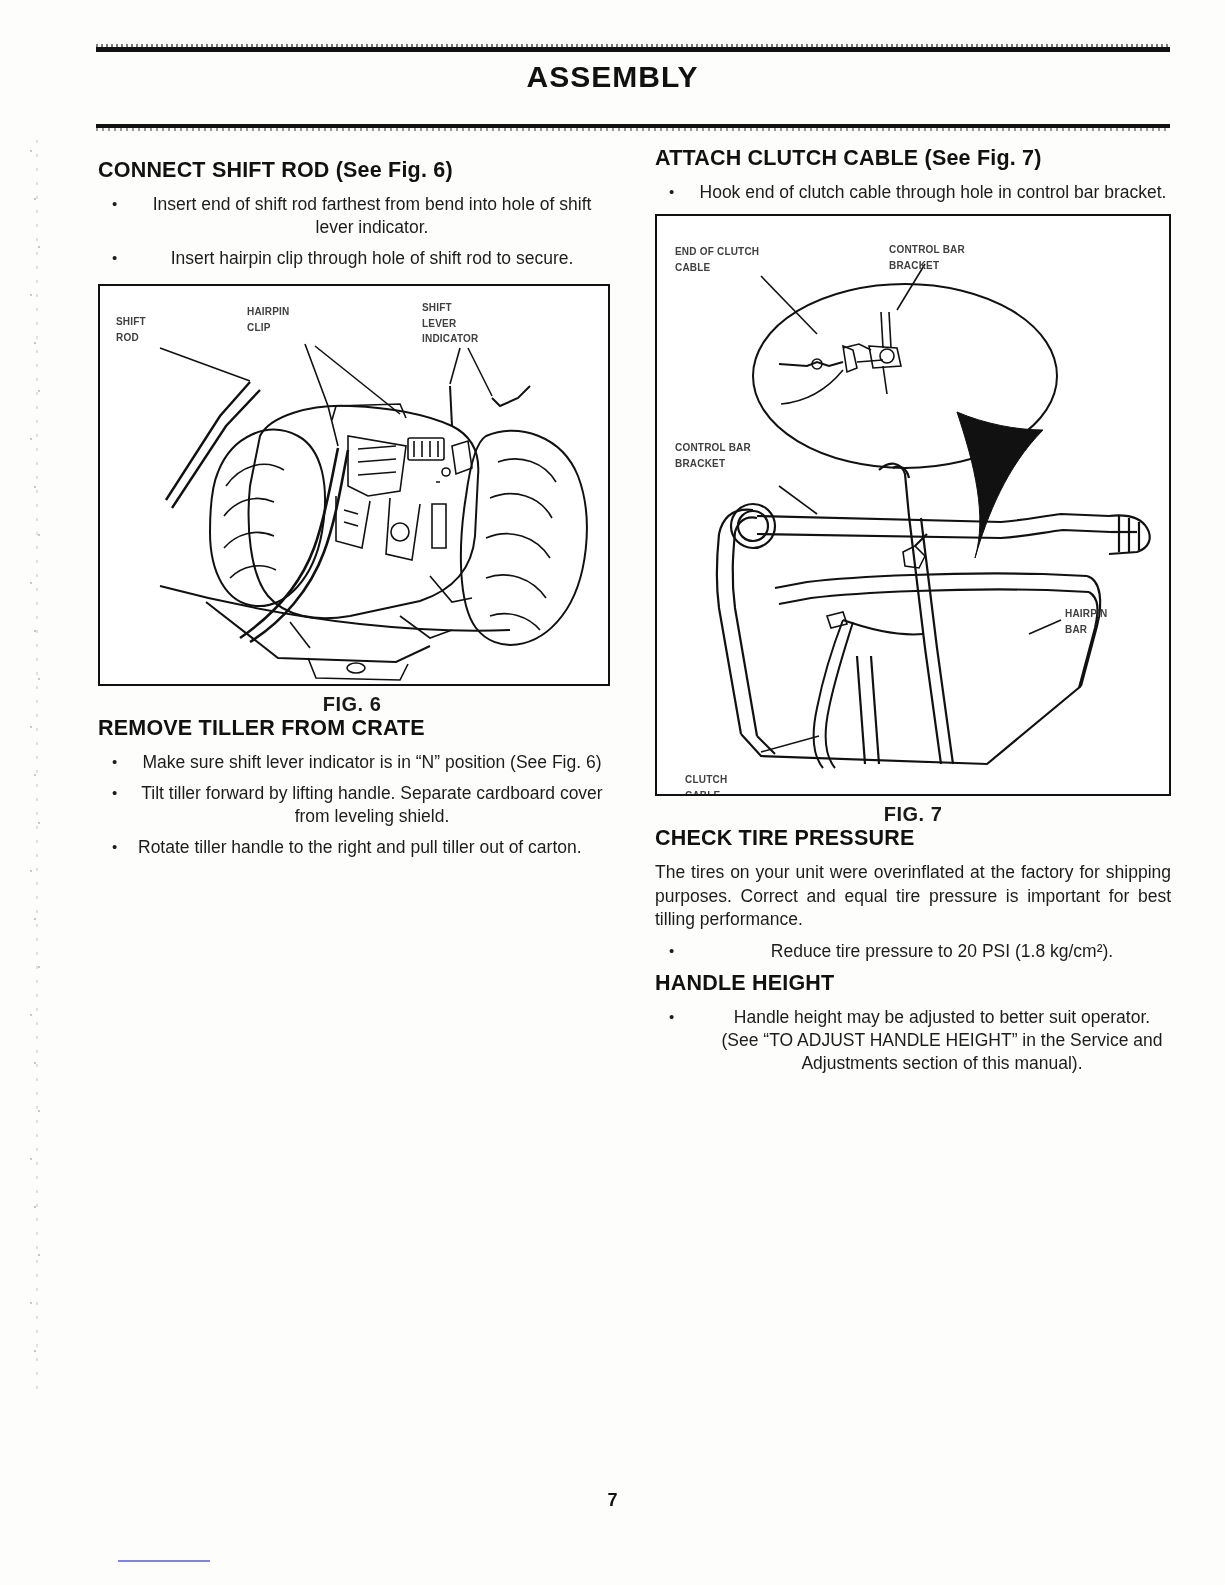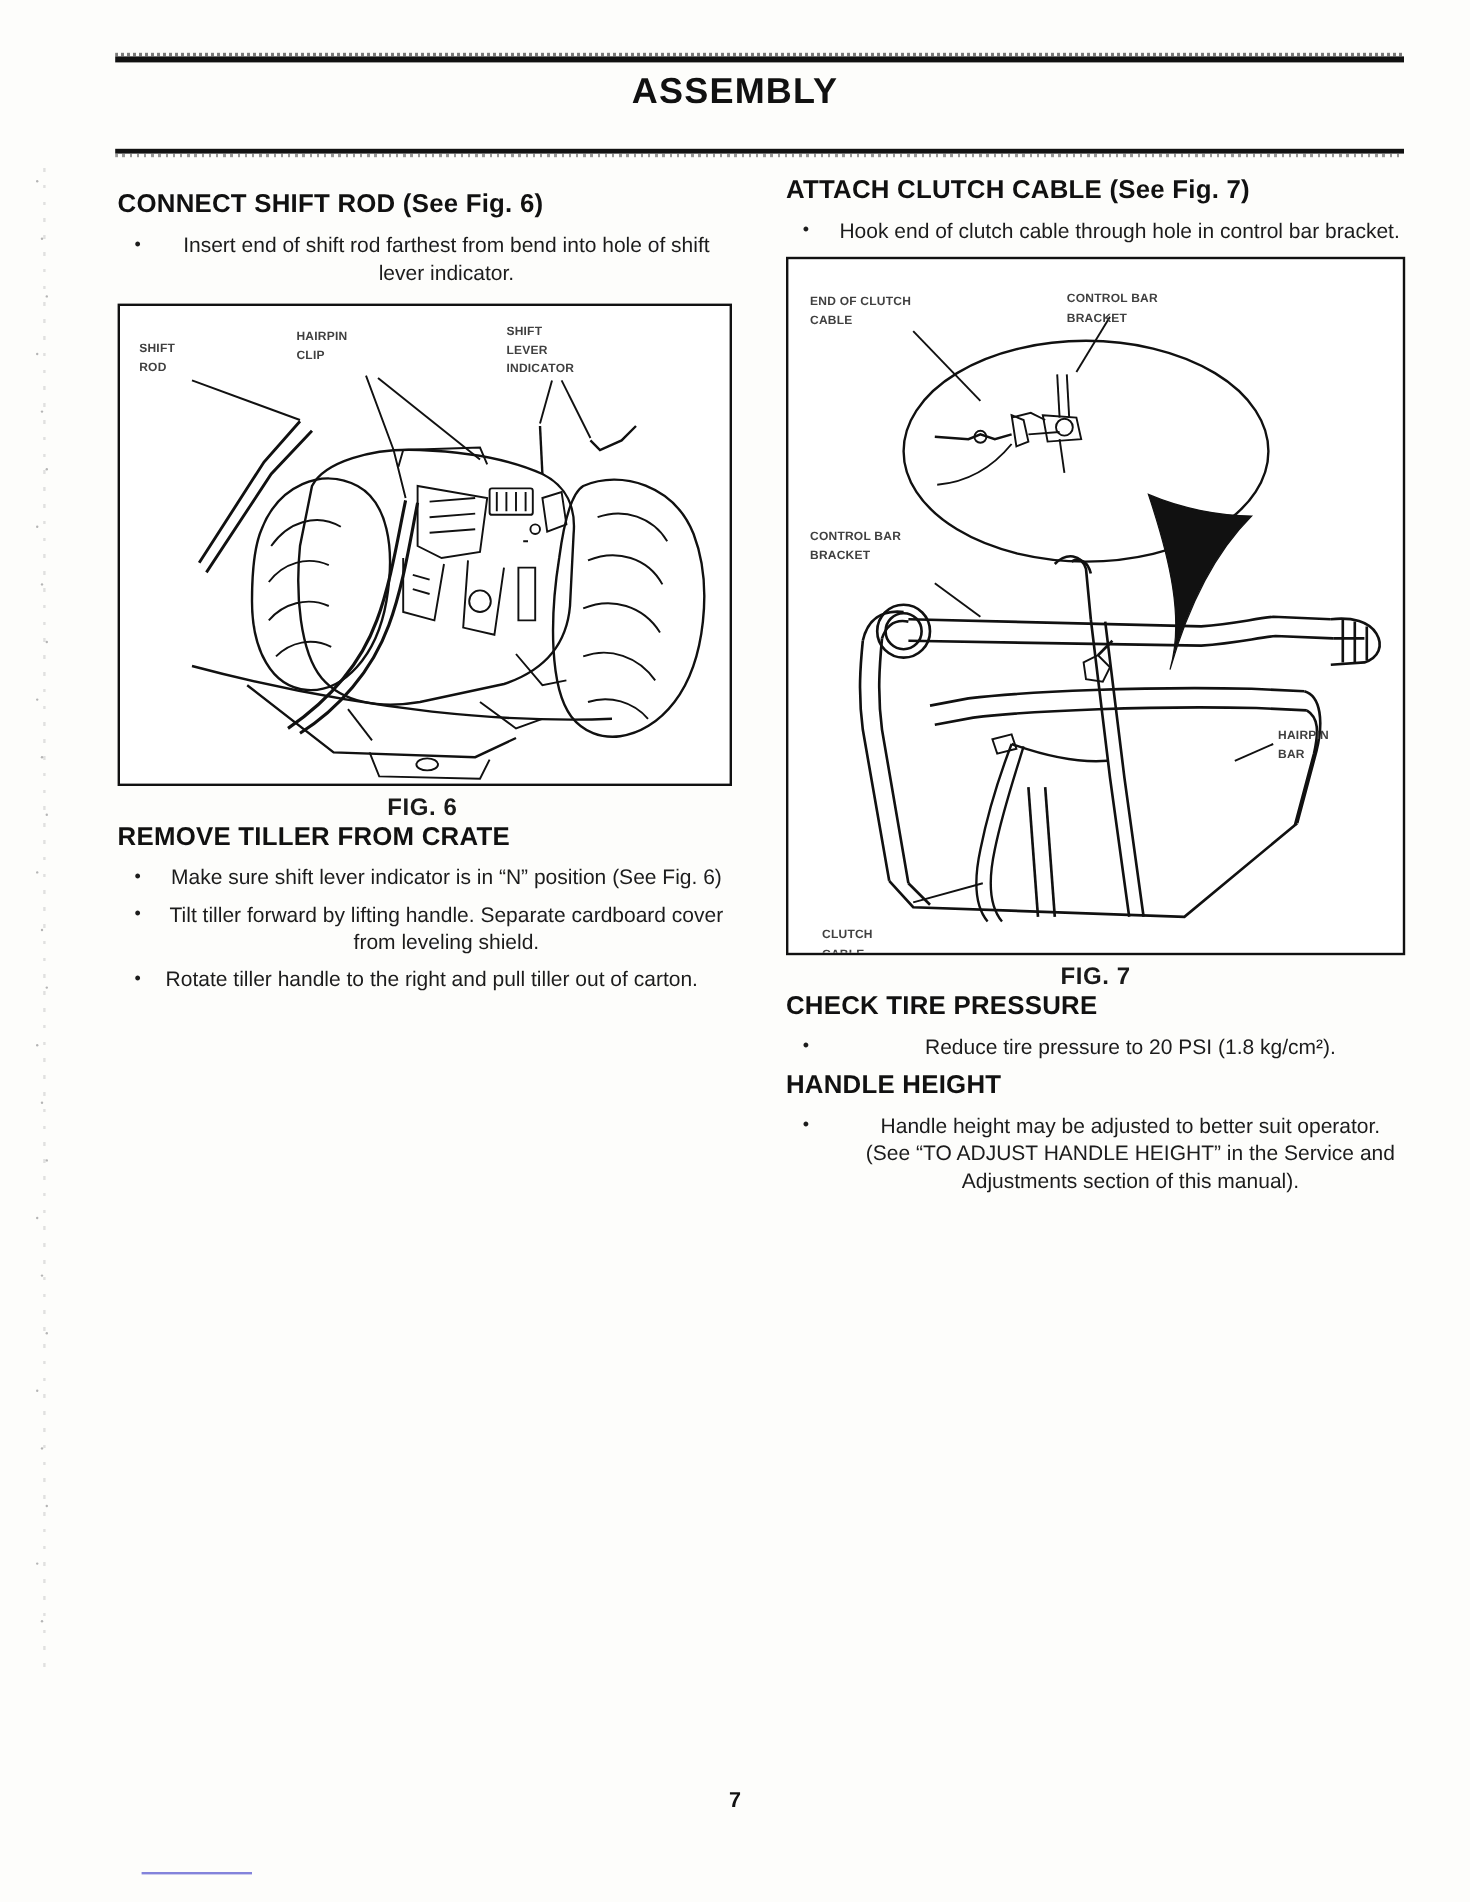--- a/index.html
+++ b/index.html
@@ -179,20 +179,21 @@
   <div class="rule-top"></div>
   <div class="page-title">ASSEMBLY</div>
   <div class="rule-under"></div>
 
   <div class="col-left">
 
     <h2 class="sec">CONNECT SHIFT ROD (See Fig. 6)</h2>
 
     <ul class="bl">
       <li>Insert end of shift rod farthest from bend into hole of shift lever indicator.</li>
+      <li>Insert hairpin clip through hole of shift rod to secure.</li>
     </ul>
 
     <div class="figbox" style="width:508px;height:398px;margin-top:14px;">
 
       <div class="lbl" style="left:16px; top:28px;">SHIFT
 ROD</div>
       <div class="lbl" style="left:147px; top:18px;">HAIRPIN
 CLIP</div>
       <div class="lbl" style="left:322px; top:14px;">SHIFT
 LEVER
@@ -357,20 +358,21 @@
 
           <path d="M186,404 C176,430 166,462 160,492 C154,520 156,540 166,552"></path>
           <path d="M196,406 C188,432 178,462 172,492 C166,520 168,540 178,552"></path>
           <path d="M186,404 C214,414 242,420 266,418"></path>
         </g>
       </svg>
     </div>
     <div class="figcap">FIG. 7</div>
 
     <h2 class="sec sec-sp">CHECK TIRE PRESSURE</h2>
+    <p class="para">The tires on your unit were overinflated at the factory for shipping purposes.  Correct and equal tire pressure is important for best  tilling performance.</p>
     <ul class="bl">
       <li style="padding-left:58px;">Reduce tire pressure to 20 PSI (1.8 kg/cm²).</li>
     </ul>
 
     <h2 class="sec sec-sp">HANDLE HEIGHT</h2>
     <ul class="bl">
       <li style="padding-left:58px;">Handle height may be adjusted to better suit operator. (See “TO ADJUST HANDLE HEIGHT” in the Service and Adjustments section of this manual).</li>
     </ul>
   </div>
 

